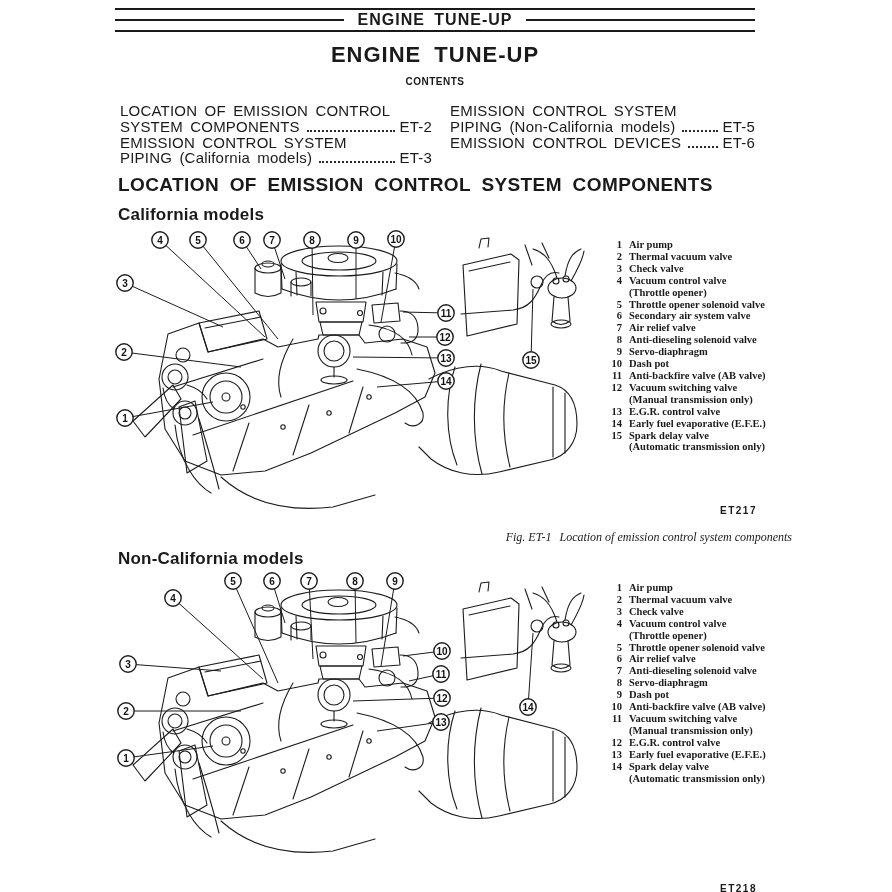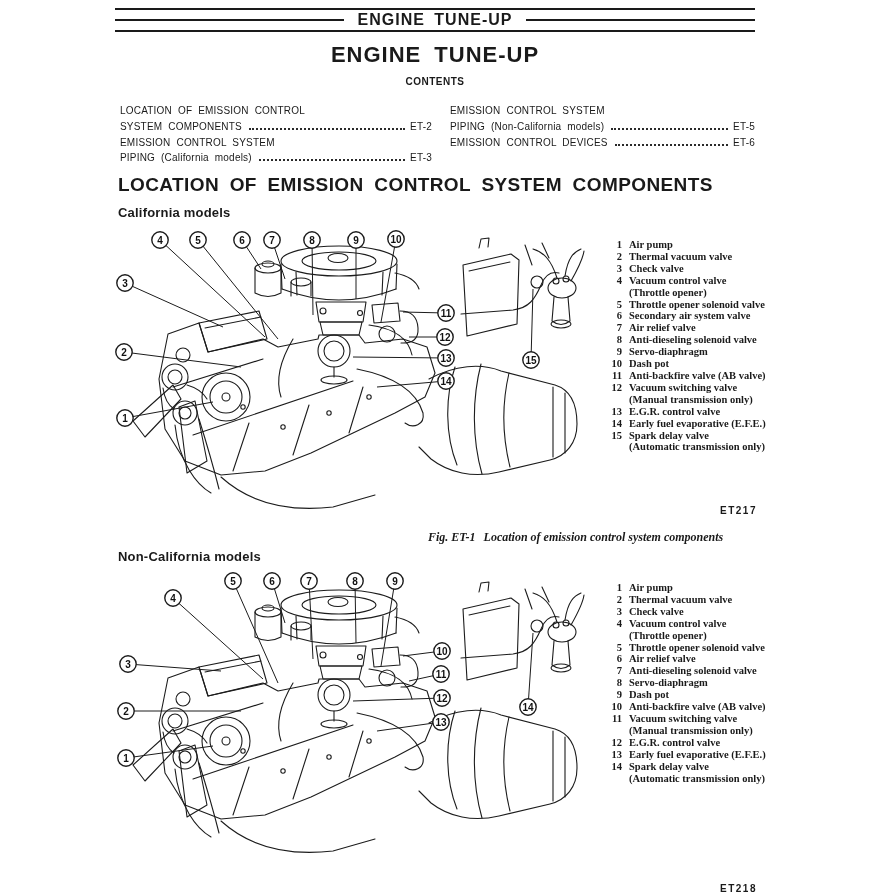--- a/index.html
+++ b/index.html
@@ -23,33 +23,33 @@
   
   .page-title{
     position:absolute;left:115px;width:640px;top:42px;text-align:center;
     font-size:22px;font-weight:bold;letter-spacing:1px;word-spacing:6px;
   }
   .contents-label{
     position:absolute;left:115px;width:640px;top:76px;text-align:center;
     font-size:10px;font-weight:bold;letter-spacing:.5px;
   }
   
-  .toc-col{position:absolute;top:103px;font-size:10px;letter-spacing:.2px;word-spacing:3px;}
+  .toc-col{position:absolute;top:103px;font-size:15px;letter-spacing:.2px;word-spacing:3px;}
   .toc-left{left:120px;width:312px;}
   .toc-right{left:450px;width:305px;}
   .toc-line{height:15.8px;line-height:15.8px;white-space:nowrap;}
   .toc-last{display:flex;align-items:baseline;}
   .toc-dots{flex:1;border-bottom:2px dotted #2a2a2a;margin:0 5px 3px 7px;min-width:20px;}
   .toc-page{white-space:nowrap;}
   
   .section-heading{
     position:absolute;left:118px;top:174px;font-size:19px;font-weight:bold;
     letter-spacing:.4px;word-spacing:5px;white-space:nowrap;
   }
-  .fig-subtitle{position:absolute;left:118px;font-size:13px;font-weight:bold;letter-spacing:.2px;}
+  .fig-subtitle{position:absolute;left:118px;font-size:17px;font-weight:bold;letter-spacing:.2px;}
   .fig-subtitle.f1{top:205px;}
   .fig-subtitle.f2{top:549px;}
   
   .diagram{position:absolute;left:113px;width:480px;height:294px;}
   .diagram.f1{top:227px;}
   .diagram.f2{top:571px;}
   .leader{stroke:#1c1c1c;stroke-width:1;}
   .co-circle{fill:#ffffff;stroke:#1c1c1c;stroke-width:1.4;}
   .co-num{font-family:"Liberation Sans",sans-serif;font-size:10px;font-weight:bold;fill:#111;}
   
@@ -59,22 +59,22 @@
   .legend.f2{top:582px;}
   .legend-row{display:flex;line-height:11.9px;}
   .legend-num{width:15px;text-align:right;flex:none;}
   .legend-text{padding-left:7px;}
   .legend-sub{line-height:11.9px;}
   
   .fig-code{position:absolute;left:607px;width:150px;text-align:right;
             font-size:10px;font-weight:bold;letter-spacing:1.5px;}
   .fig-code.f1{top:505px;}
   .fig-code.f2{top:883px;}
-  .fig-caption{position:absolute;left:428px;width:364px;text-align:left;
-               font-family:"Liberation Serif",serif;font-style:italic;font-weight:bold;
+  .fig-caption{position:absolute;left:428px;width:364px;text-align:right;
+               font-family:"Liberation Serif",serif;font-style:italic;font-weight:normal;
                font-size:12px;white-space:nowrap;}
   .fig-caption.f1{top:530px;}
   .fig-caption.f2{top:865px;}
   .cap-fig{margin-right:8px;}
 </style>
 </head>
 <body>
 
 <svg width="0" height="0" style="position:absolute" aria-hidden="true">
   <defs>

